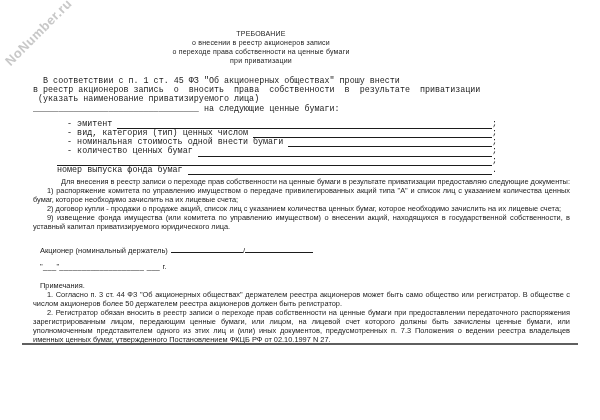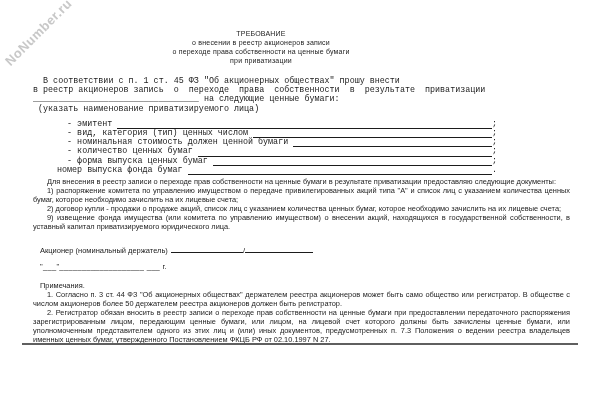--- a/index.html
+++ b/index.html
@@ -44,21 +44,21 @@
   .pre  { white-space: pre; }
   .intro-block { margin-top: 12px; }
   .fields-block { margin-top: 6px; width: 440px; margin-left: 24px; }
   .field-row { display: flex; align-items: flex-end; }
   .field-row .label { white-space: pre; }
   .fill { flex: 1 1 auto; border-bottom: 1px solid #1b1b1b; height: 7px; }
   
   .sans-block { width: 537px; font-size: 7.4px; line-height: 9px; }
   .sans-block p { margin: 0; text-align: justify; text-indent: 14px; }
   .docs-block { margin-top: 2px; }
-  .docs-block .one-line { white-space: nowrap; text-align: left; }
+  .docs-block .one-line { white-space: nowrap; text-align: right; }
   
   .sig-row { margin-top: 14px; margin-left: 7px; font-size: 7.5px; line-height: 9px; }
   .sig-line { display: inline-block; border-bottom: 1px solid #1b1b1b; height: 7px; vertical-align: baseline; }
   .sig-line.w1 { width: 72px; margin-left: 3px; }
   .sig-line.w2 { width: 68px; }
   .date-row { margin-top: 7px; margin-left: 7px; font-size: 7.5px; line-height: 9px; letter-spacing: 0.3px; }
   
   .notes-block { margin-top: 10px; }
   .notes-heading { text-indent: 7px !important; text-align: left !important; }
   
@@ -83,48 +83,47 @@
 
       <div class="doc-title">
         <div>ТРЕБОВАНИЕ</div>
         <div>о внесении в реестр акционеров записи</div>
         <div>о переходе права собственности на ценные бумаги</div>
         <div>при приватизации</div>
       </div>
 
       <div class="mono intro-block">
         <div class="pre">  В соответствии с п. 1 ст. 45 ФЗ "Об акционерных обществах" прошу внести</div>
-        <div class="pre">в реестр акционеров запись  о  переходе  права  собственности  в  результате  приватизации</div>
+        <div class="pre">в реестр акционеров запись  о  вносить  права  собственности  в  результате  приватизации</div>
+        <div class="pre"> (указать наименование приватизируемого лица)</div>
         <div class="pre"><span>_________________________________</span><span> на следующие ценные бумаги:</span></div>
-        <div class="pre"> (указать наименование приватизируемого лица)</div>
       </div>
 
       <div class="mono fields-block">
         <div class="field-row">
             <span class="label">  - эмитент </span>
             <span class="fill"></span>
             <span>;</span>
           </div>
         <div class="field-row">
             <span class="label">  - вид, категория (тип) ценных числом </span>
             <span class="fill"></span>
             <span>;</span>
           </div>
         <div class="field-row">
-            <span class="label">  - номинальная стоимость должен ценной бумаги </span>
+            <span class="label">  - номинальная стоимость одной внести бумаги </span>
             <span class="fill"></span>
             <span>;</span>
           </div>
         <div class="field-row">
             <span class="label">  - количество ценных бумаг </span>
             <span class="fill"></span>
             <span>;</span>
           </div>
         <div class="field-row">
-            <span class="label">  - форма выпуска ценных бумаг </span>
             <span class="fill"></span>
             <span>;</span>
           </div>
         <div class="field-row">
             <span class="label">номер выпуска фонда бумаг </span>
             <span class="fill"></span>
             <span>.</span>
           </div>
       </div>
 

